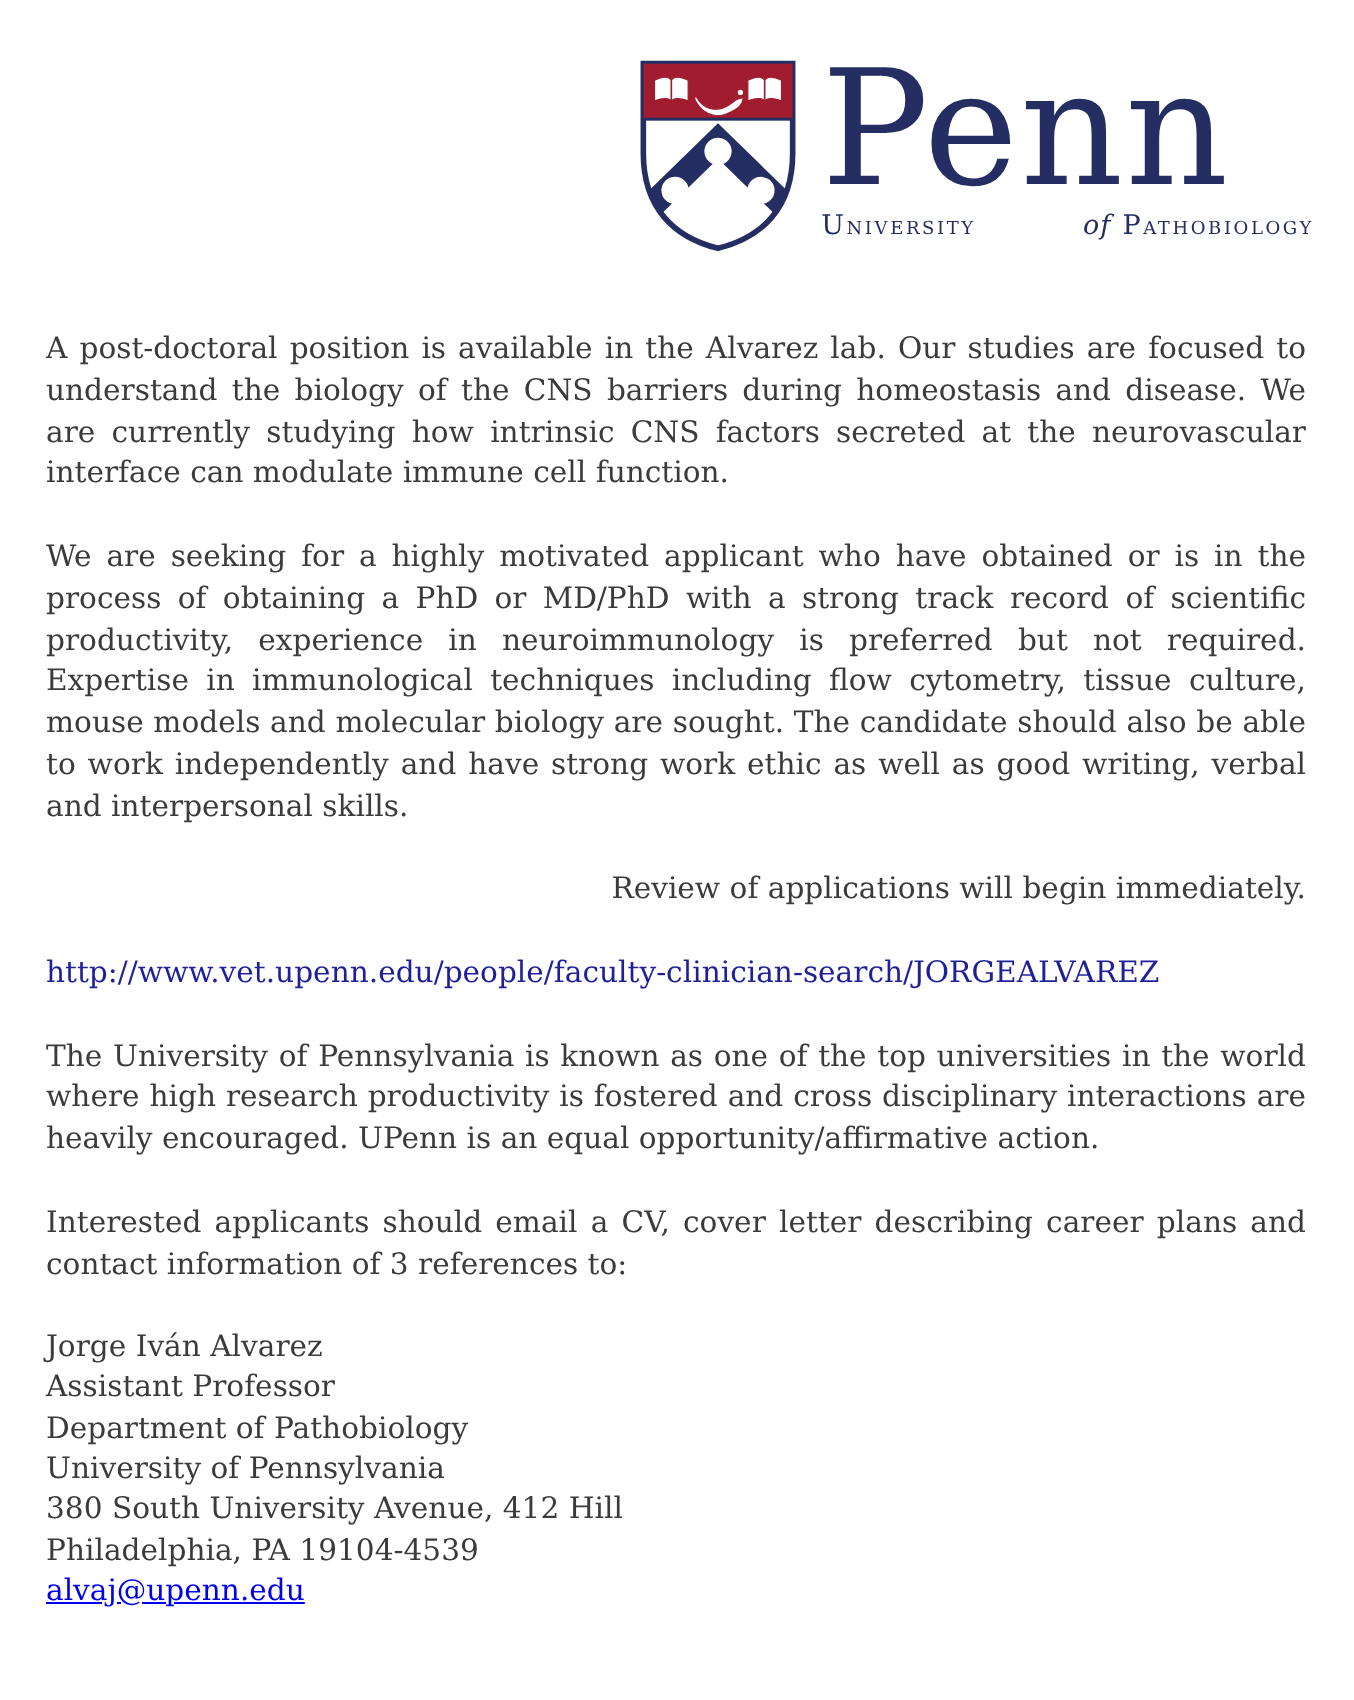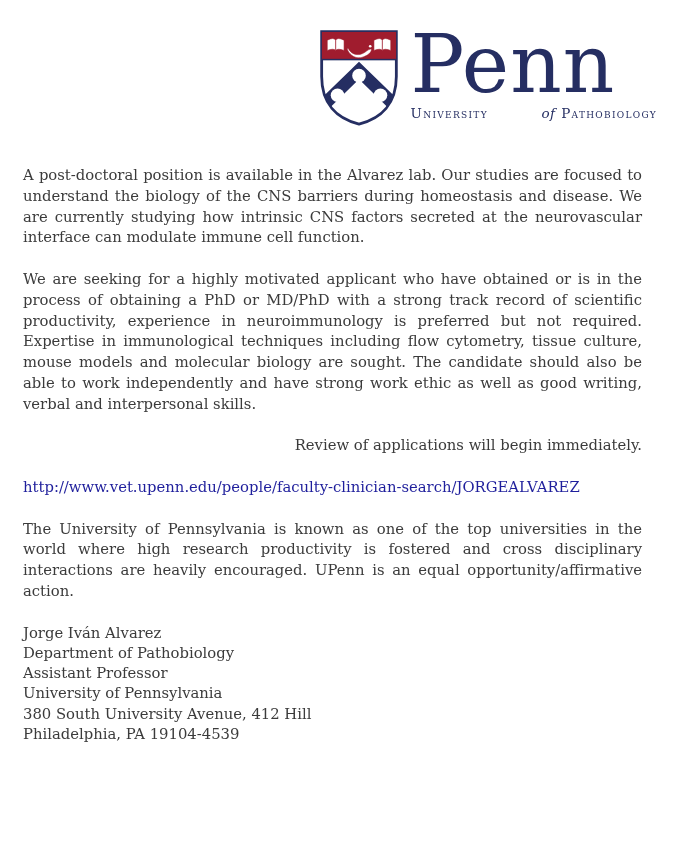--- a/index.html
+++ b/index.html
@@ -58,21 +58,21 @@
   }
   .tagline .of {
     font-style: italic;
     font-variant: normal;
     letter-spacing: 0.5px;
     margin-left: 48px;
   }
 
   
   .doc-body {
-    padding: 38px 35px 0 23px;
+    padding: 38px 24px 0 23px;
     font-size: 14.8px;
     line-height: 20.8px;
     color: #3b3b3b;
   }
   .doc-body p {
     margin: 0 0 20.8px 0;
     text-align: justify;
   }
   .doc-body p.single {
     text-align: right;
@@ -153,24 +153,26 @@
 
     <p>We are seeking for a highly motivated applicant who have obtained or is in the process of obtaining a PhD or MD/PhD with a strong track record of scientific productivity, experience in neuroimmunology is preferred but not required. Expertise in immunological techniques including flow cytometry, tissue culture, mouse models and molecular biology are sought. The candidate should also be able to work independently and have strong work ethic as well as good writing, verbal and interpersonal skills.</p>
 
     <p class="single">Review of applications will begin immediately.</p>
 
 
     <p class="single link-line"><a class="website-link">http://www.vet.upenn.edu/people/faculty-clinician-search/JORGEALVAREZ</a></p>
 
     <p>The University of Pennsylvania is known as one of the top universities in the world where high research productivity is fostered and cross disciplinary interactions are heavily encouraged. UPenn is an equal opportunity/affirmative action.</p>
 
+    <p>Interested applicants should email a CV, cover letter describing career plans and contact information of 3 references to:</p>
 
     <div class="contact-block">
       <div class="c-line">Jorge Iván Alvarez</div>
+      <div class="c-line">Assistant Professor</div>
       <div class="c-line">Department of Pathobiology</div>
-      <div class="c-line">Assistant Professor</div>
       <div class="c-line">University of Pennsylvania</div>
       <div class="c-line">380 South University Avenue, 412 Hill</div>
       <div class="c-line">Philadelphia, PA 19104-4539</div>
+      <a class="email-link">alvaj@upenn.edu</a>
     </div>
 
   </main>
 </div>
 
 </body></html>

